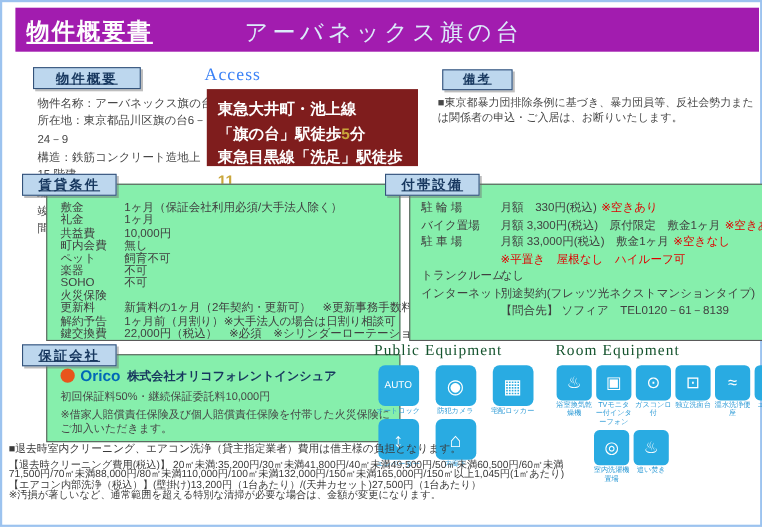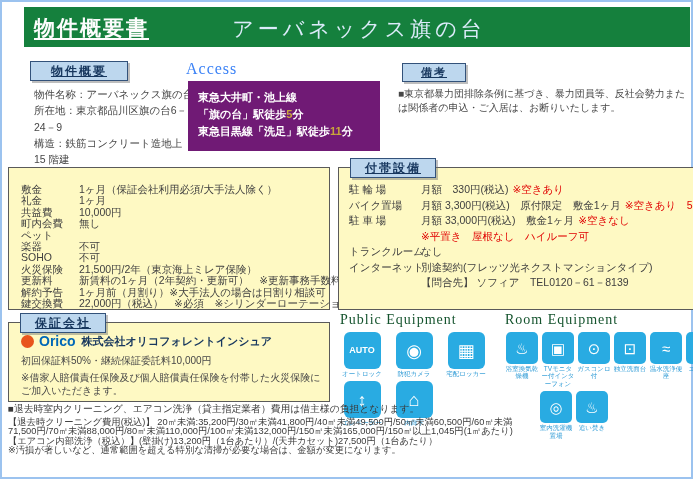--- a/index.html
+++ b/index.html
@@ -3,21 +3,21 @@
 <meta charset="utf-8">
 <style>
   html,body{margin:0;padding:0;background:#fff;}
   .page{
     position:relative;width:693px;height:479px;background:#fff;overflow:hidden;
     font-family:"Liberation Sans","DejaVu Sans",sans-serif;color:#404040;
   }
   .frame{position:absolute;inset:0;border:2px solid #9CC3EF;pointer-events:none;}
 
   
-  .titlebar{position:absolute;left:24px;top:7px;right:3px;height:40px;background:#15803d;}
+  .titlebar{position:absolute;left:14px;top:7px;right:3px;height:40px;background:#a21caf;}
   .doc-title{
     position:absolute;left:10px;top:7px;font-size:21px;font-weight:bold;color:#FDFDFD;
     letter-spacing:2px;text-decoration:underline;text-underline-offset:3px;
   }
   .property-name{
     position:absolute;left:170px;top:8px;width:330px;text-align:center;
     font-size:21px;color:#DCEBFA;letter-spacing:4px;
   }
 
   
@@ -34,30 +34,30 @@
 
   
   .overview-list{position:absolute;left:34px;top:86px;width:160px;font-size:10.5px;line-height:16.3px;color:#474747;}
 
   
   .access-heading{
     position:absolute;left:186px;top:60px;font-family:"Liberation Serif","DejaVu Serif",serif;
     font-size:16px;color:#3b82f6;letter-spacing:1px;
   }
   .access-box{
-    position:absolute;left:188px;top:81px;width:192px;height:70px;background:#701a75;
-    color:#FFFFFF;font-size:11px;font-weight:bold;padding:8px 13px 0 10px;box-sizing:border-box;line-height:1.55;
+    position:absolute;left:188px;top:81px;width:192px;height:70px;background:#7f1d1d;
+    color:#FFFFFF;font-size:14px;font-weight:bold;padding:8px 13px 0 10px;box-sizing:border-box;line-height:1.55;
   }
   .gold{color:#C9A63B;}
 
   
   .remarks-text{position:absolute;left:398px;top:87px;width:292px;font-size:10px;line-height:1.4;color:#474747;}
 
   
-  .box{position:absolute;border:1px solid #5A5A5A;background:#fef9c3;box-sizing:border-box;}
+  .box{position:absolute;border:1px solid #5A5A5A;background:#86efac;box-sizing:border-box;margin-left:34px;}
   .rental-box{left:8px;top:167px;width:322px;height:143px;}
   .facilities-box{left:338px;top:167px;width:382px;height:143px;}
   .guarantor-box{left:8px;top:322px;width:322px;height:80px;}
 
   .rental-rows{position:absolute;left:12px;top:16px;right:4px;font-size:10.5px;}
   .kv-row{display:flex;line-height:11.4px;white-space:nowrap;}
   .kv-label{width:58px;flex:0 0 58px;}
   .kv-value{flex:1;}
 
   .fac-rows{position:absolute;left:10px;top:14px;right:4px;font-size:10.5px;}
@@ -83,21 +83,21 @@
   .room-equip{position:absolute;left:505px;top:312px;width:214px;}
   .equip-row{display:flex;margin-top:4px;}
   .equip-cell{display:flex;flex-direction:column;align-items:center;margin-right:8px;}
   .room-equip .equip-cell{margin-right:2px;}
   .room-row2{margin-left:34px;}
   .tile{
     width:37px;height:37px;background:#29ABE2;border-radius:6px;color:#fff;
     display:flex;align-items:center;justify-content:center;font-size:18px;line-height:1;
   }
   .room-equip .tile{width:32px;height:32px;font-size:15px;border-radius:5px;}
-  .tile .text-glyph{font-size:9px;font-weight:bold;letter-spacing:0;}
+  .tile .text-glyph{font-size:9px;font-weight:normal;letter-spacing:0;}
   .tile-label{
     font-size:6.5px;color:#2E9BD6;text-align:center;line-height:1.15;margin-top:1px;
     width:44px;word-break:break-all;
   }
   .room-equip .tile-label{width:34px;}
 
   
   .footer-notes{position:absolute;left:8px;top:404px;width:682px;font-size:9.3px;line-height:9.6px;color:#3A3A3A;}
   .footer-notes .fn-line{white-space:nowrap;}
   .footer-notes .fn-first{margin-bottom:4px;font-size:9.8px;}
@@ -146,47 +146,48 @@
       <div class="kv-row">
           <span class="kv-label">共益費</span>
           <span class="kv-value">10,000円</span>
         </div>
       <div class="kv-row">
           <span class="kv-label">町内会費</span>
           <span class="kv-value">無し</span>
         </div>
       <div class="kv-row">
           <span class="kv-label">ペット</span>
+          <span class="kv-value">飼育不可</span>
         </div>
       <div class="kv-row">
           <span class="kv-label">楽器</span>
           <span class="kv-value">不可</span>
         </div>
       <div class="kv-row">
           <span class="kv-label">SOHO</span>
           <span class="kv-value">不可</span>
         </div>
       <div class="kv-row">
           <span class="kv-label">火災保険</span>
-          <span class="kv-value">21,500円/2年（東京海上ミレア保険）</span>
         </div>
       <div class="kv-row">
           <span class="kv-label">更新料</span>
           <span class="kv-value">新賃料の1ヶ月（2年契約・更新可）　※更新事務手数料なし</span>
         </div>
       <div class="kv-row">
           <span class="kv-label">解約予告</span>
           <span class="kv-value">1ヶ月前（月割り）※大手法人の場合は日割り相談可</span>
         </div>
       <div class="kv-row">
           <span class="kv-label">鍵交換費</span>
           <span class="kv-value">22,000円（税込）　※必須　※シリンダーローテーション</span>
         </div>
     </div>
   </div>
+  <div class="sec-header rental-hd">賃貸条件</div>
 
   <div class="box facilities-box">
     <div class="fac-rows">
       <div class="fac-row">
           <span class="fac-label">駐 輪 場</span>
           <span>月額　330円(税込)</span>
           <span class="red fac-note">※空きあり</span>
         </div>
       <div class="fac-row">
           <span class="fac-label">バイク置場</span>

